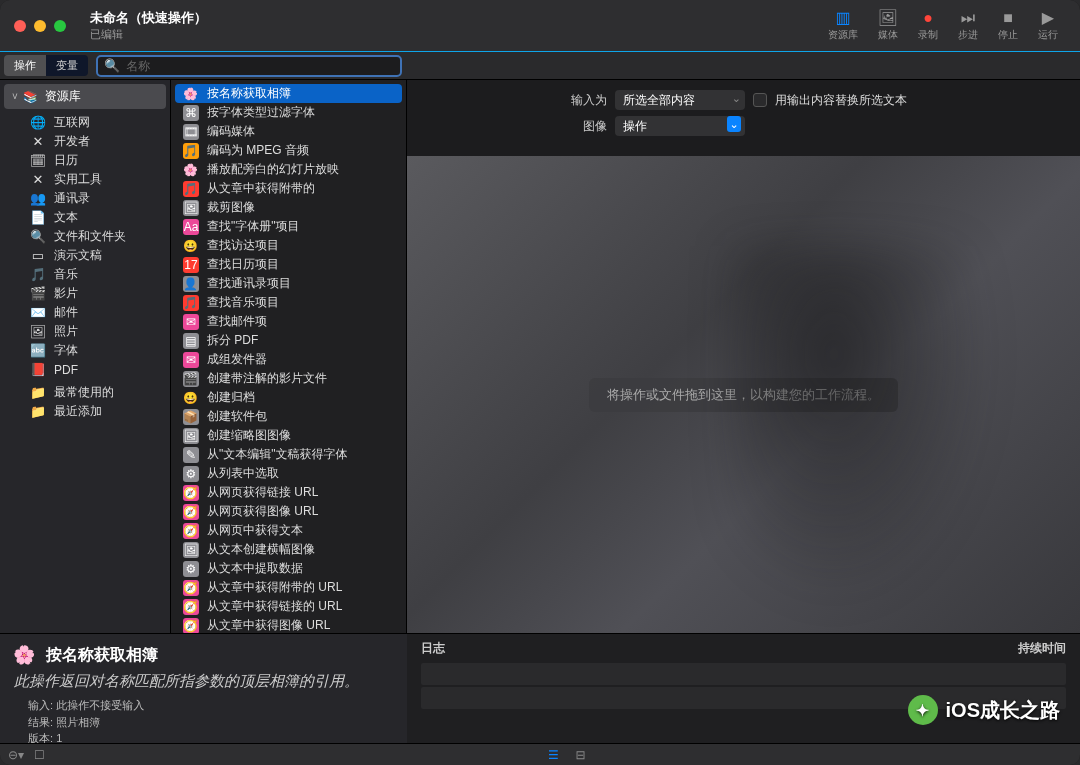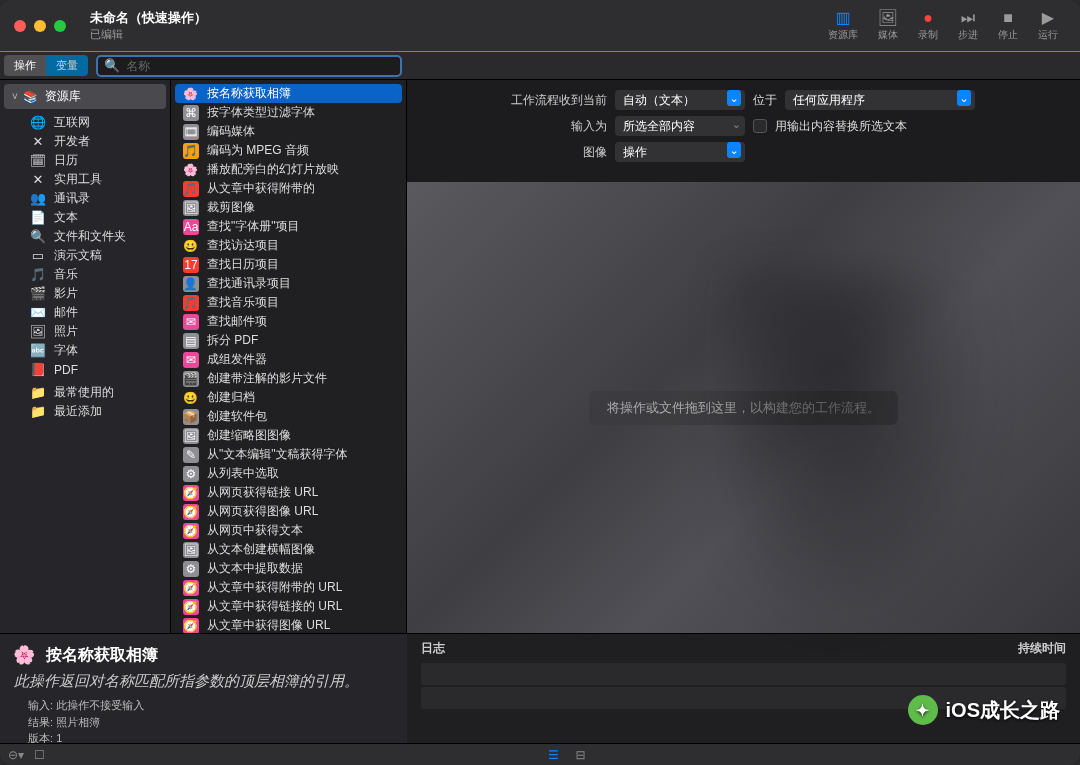--- a/index.html
+++ b/index.html
@@ -16,21 +16,21 @@
   .title-sub { font-size: 11px; color: #9a9a9a; }
   .toolbar-right { margin-left: auto; display: flex; gap: 4px; align-items: flex-end; }
   .tbtn { display: flex; flex-direction: column; align-items: center; gap: 2px; padding: 2px 8px; color: #9a9a9a; font-size: 10px; }
   .tbtn .ic { width: 20px; height: 16px; display:flex; align-items:center; justify-content:center; font-size:16px; }
   .tbtn.active .ic { color:#0a84ff; }
   .rec .ic { color:#ff453a; }
 
   
   .secondbar { height: 28px; background: #2a2a2c; display: flex; align-items: center; border-bottom: 1px solid #000; }
   .seg { display:flex; margin-left:4px; }
-  .seg button { background:#0369a1; border:none; color:#ccc; font-size:11px; padding:3px 10px; }
+  .seg button { background:#0f172a; border:none; color:#ccc; font-size:11px; padding:3px 10px; }
   .seg button:first-child { border-radius:4px 0 0 4px; background:#505052; color:#fff; }
   .seg button:last-child { border-radius:0 4px 4px 0; }
   .search { flex: 0 0 306px; margin-left: 8px; display:flex; align-items:center; background:#1c1c1e; border:2px solid #3f72b5; border-radius:5px; height:22px; padding:0 6px; gap:6px; }
   .search .mag { color:#888; font-size:13px; }
   .search input { flex:1; background:transparent; border:none; outline:none; color:#fff; font-size:12px; }
   .search input::placeholder { color:#666; }
 
   
   .body { flex:1; display:flex; min-height:0; }
   .leftcol { width:171px; background:#26262a; border-right:1px solid #000; display:flex; flex-direction:column; }
@@ -358,30 +358,20 @@
           <div><span>输入:</span> <span>此操作不接受输入</span></div>
           <div><span>结果:</span> <span>照片相簿</span></div>
           <div><span>版本:</span> <span>1</span></div>
         </div>
       </div>
     </div>
 
     <div class="rightcol">
       <div class="params">
         <div class="prow">
-          <div class="plabel">工作流程收到当前</div>
-          <div class="pselect blue" style="width:130px">
-              <span>自动（文本）</span>
-            </div>
-          <div>位于</div>
-          <div class="pselect blue" style="width:190px">
-              <span>任何应用程序</span>
-            </div>
-        </div>
-        <div class="prow">
           <div class="plabel">输入为</div>
           <div class="pselect gray" style="width:130px">
               <span>所选全部内容</span>
             </div>
           <div class="chk"></div>
           <div>用输出内容替换所选文本</div>
         </div>
         <div class="prow">
           <div class="plabel">图像</div>
           <div class="pselect blue" style="width:130px">

